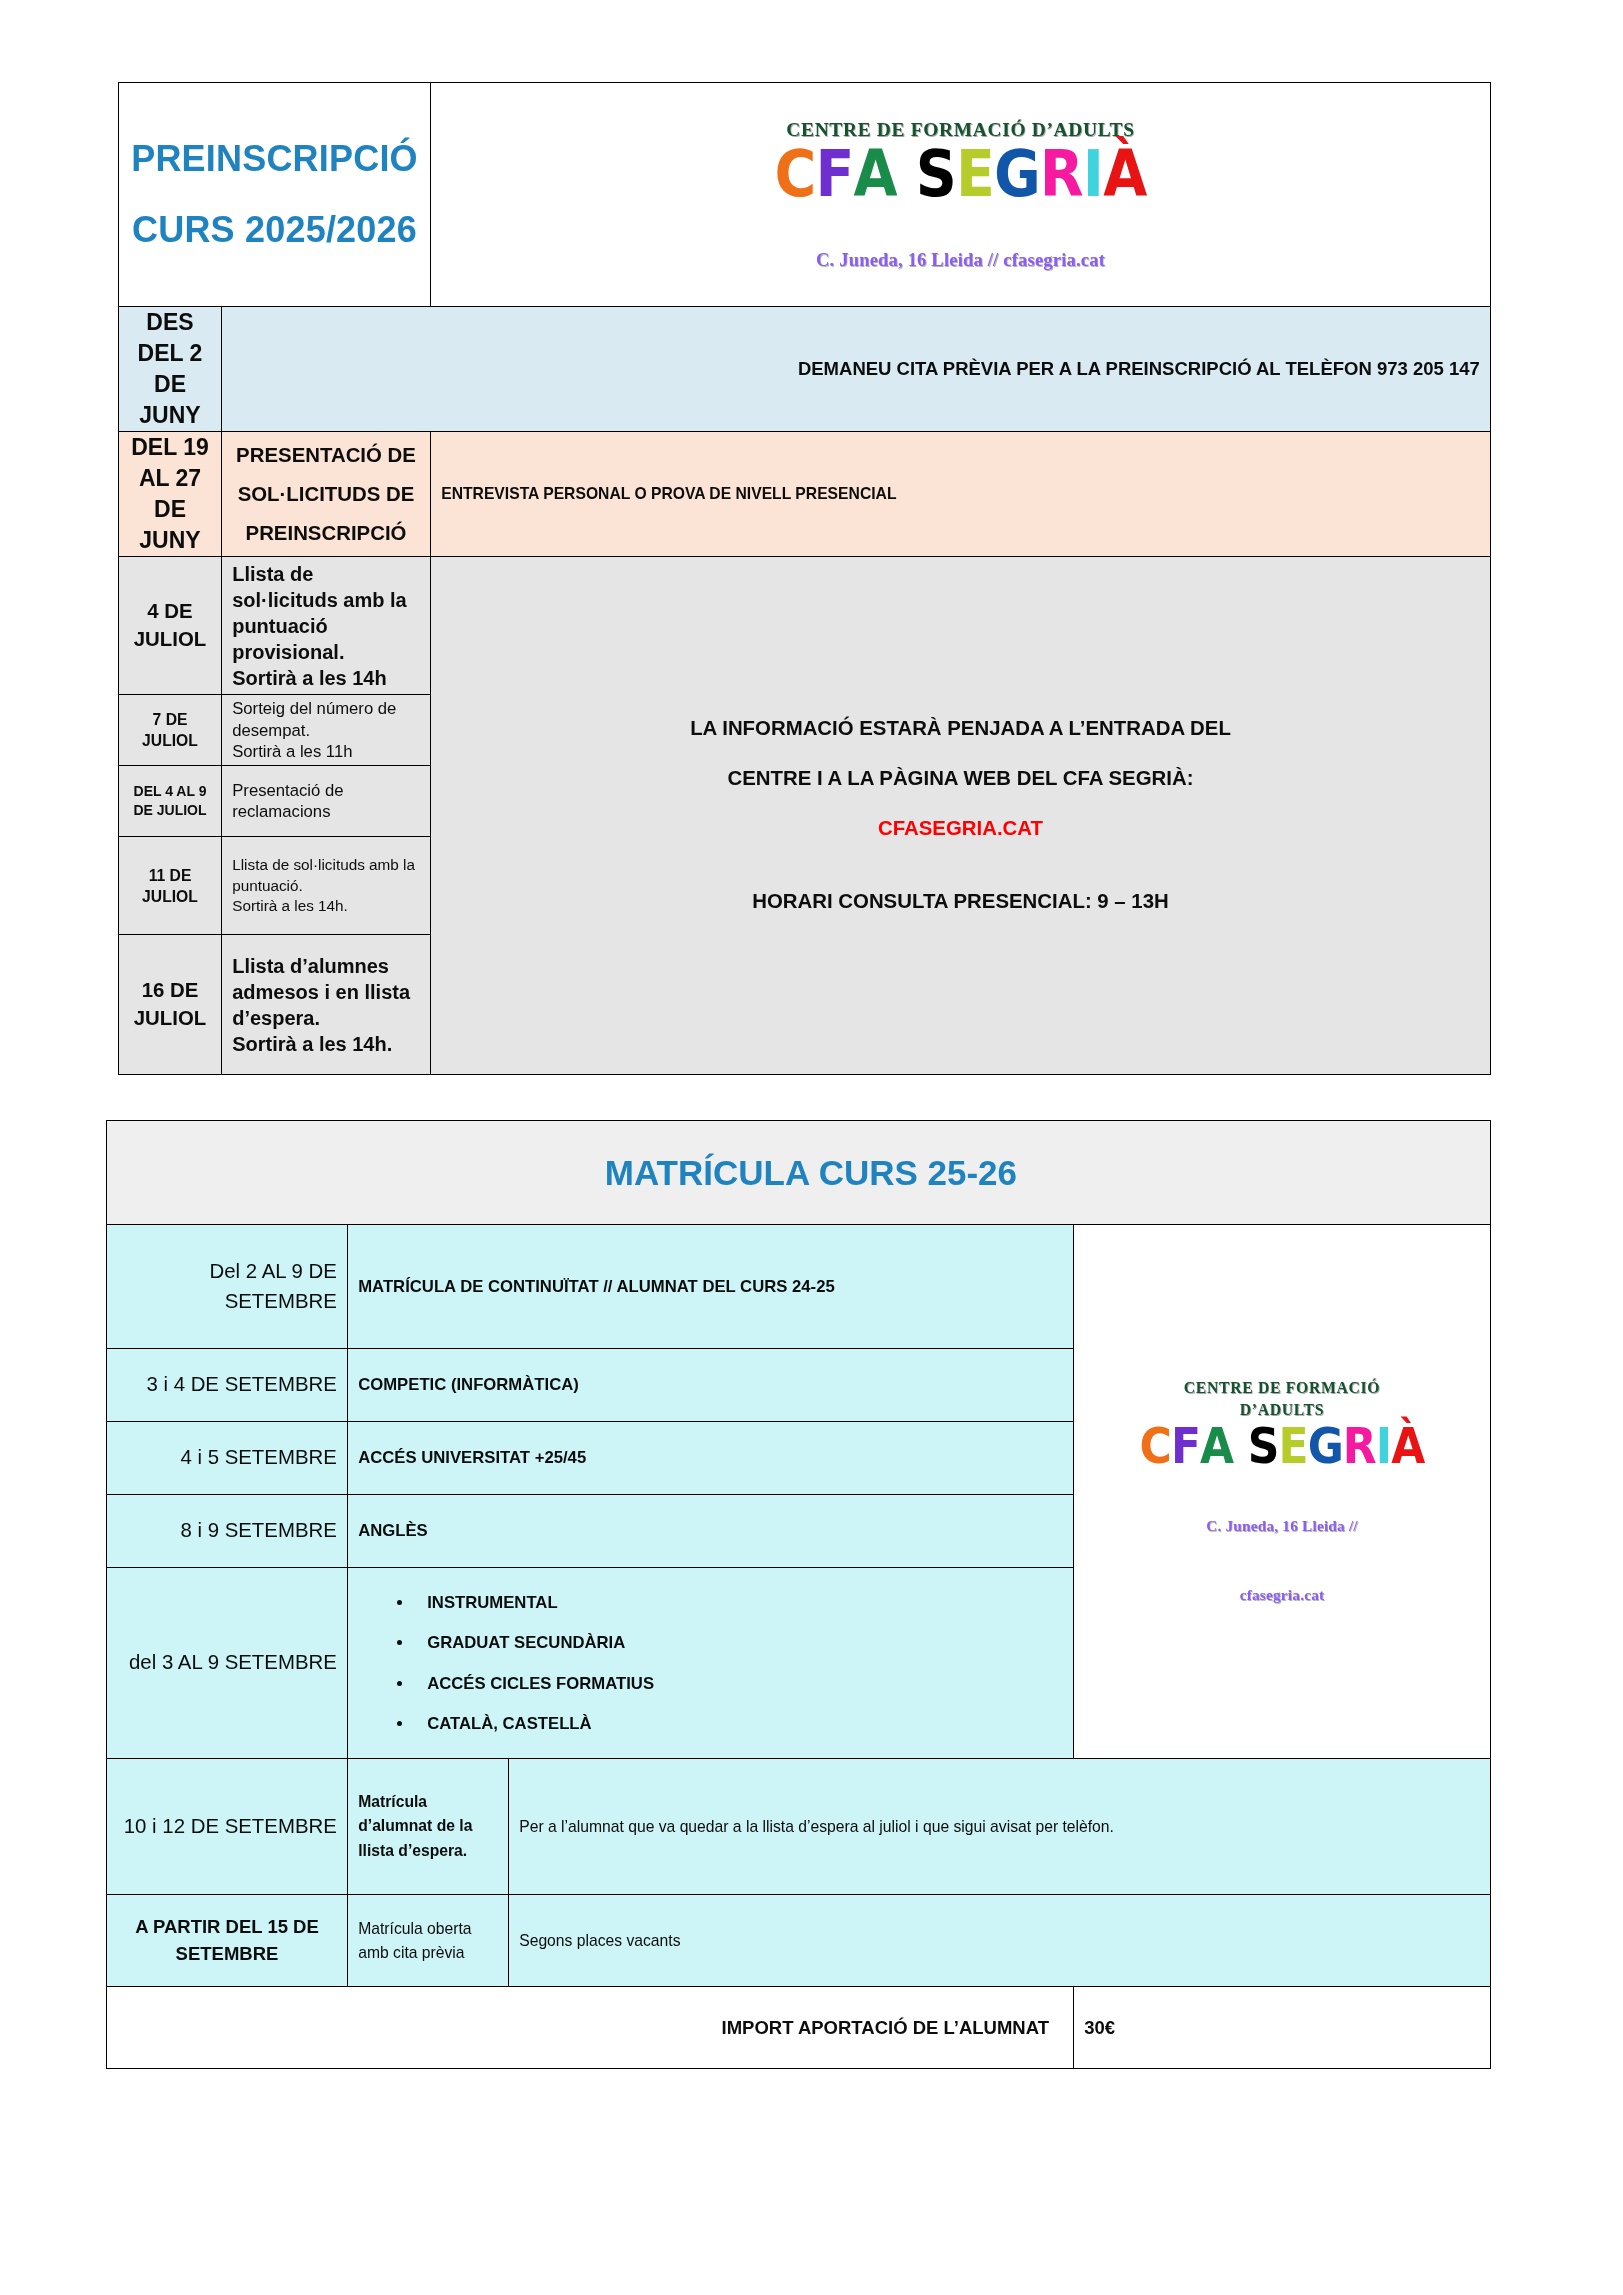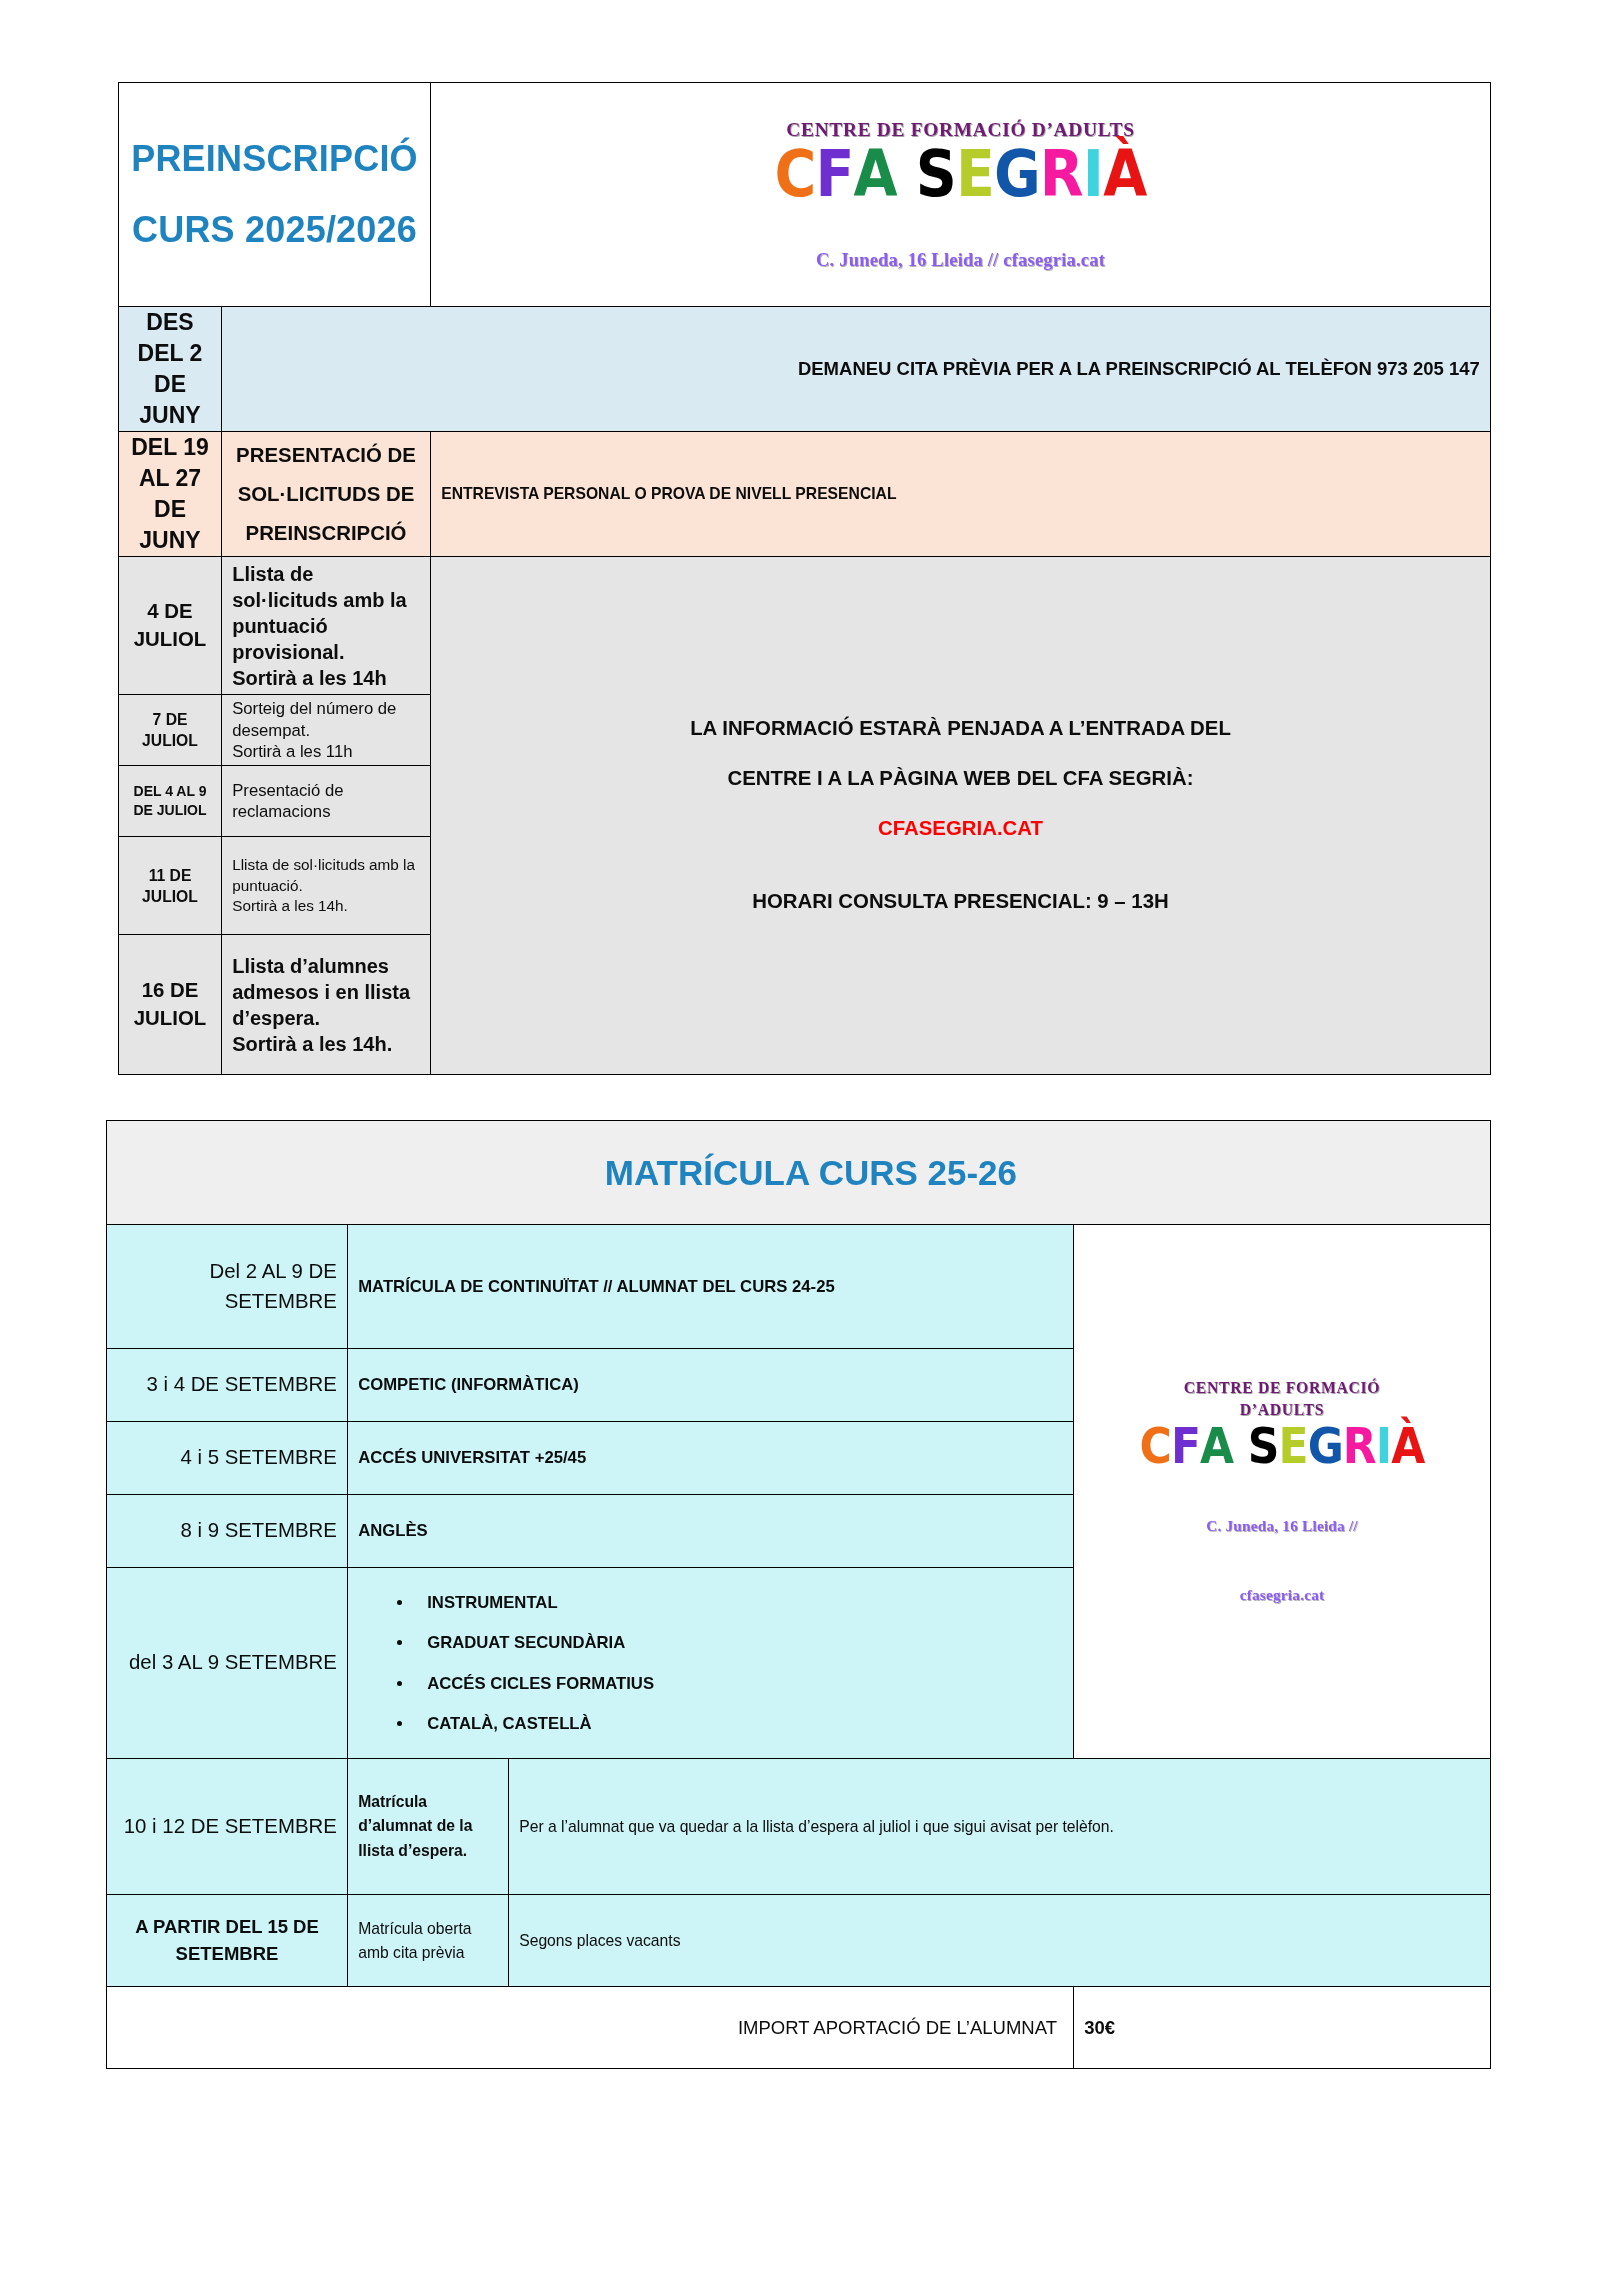--- a/index.html
+++ b/index.html
@@ -37,21 +37,21 @@
   .c-plain-34{font-size:15.7px;font-weight:bold;text-align:left;}
 
   .info-panel{text-align:center;font-weight:bold;font-size:20.4px;line-height:2.45;}
   .info-panel .red{color:#ff0000;}
   .info-panel .gap{display:block;height:23px;}
 
   
   .logo{ text-align:center;line-height:1; }
   .logo .cap{
     font-family:"Liberation Serif",serif;font-weight:bold;
-    font-size:19.4px;letter-spacing:0.7px;color:#701a75;
+    font-size:19.4px;letter-spacing:0.7px;color:#14532d;
     text-shadow:0.9px 0.9px 0 rgba(0,0,0,.35);
   }
   .logo .word{
     font-family:"DejaVu Sans",sans-serif;font-weight:bold;
     font-size:57px;letter-spacing:-0.9px;margin:6.5px 0 2.8px;white-space:nowrap;
   }
   .logo .word span{display:inline-block;transform:scaleY(1.12);}
   .logo .addr{
     font-family:"Liberation Serif",serif;font-weight:bold;
     font-size:18.5px;color:#8b5cf6;letter-spacing:0.2px;
@@ -75,21 +75,21 @@
   .t2-txt{font-size:16.7px;font-weight:bold;text-align:left;}
   .t2-txt-n{font-size:15.7px;font-weight:normal;text-align:left;line-height:1.5;}
   .t2-txt-b{font-size:15.7px;font-weight:bold;text-align:left;line-height:1.55;}
   .logocell{background:#fff !important;vertical-align:middle;}
   ul.bullets{margin:0;padding:0 0 0 56px;list-style:disc;}
   ul.bullets li{
     font-size:16.7px;font-weight:bold;line-height:1.15;margin:0 0 21px 0;
     padding-left:13px;
   }
   ul.bullets li:last-child{margin-bottom:0;}
-  .import-label{text-align:right;font-size:18.5px;font-weight:normal;padding-right:16px;margin-top:36px;}
+  .import-label{text-align:right;font-size:18.5px;font-weight:bold;padding-right:24px;margin-top:36px;}
   .import-val{text-align:left;font-size:18.5px;font-weight:bold;}
 </style>
 </head>
 <body>
 
 <div class="page">
 
   <table id="t1">
     <colgroup>
       <col style="width:103px">

